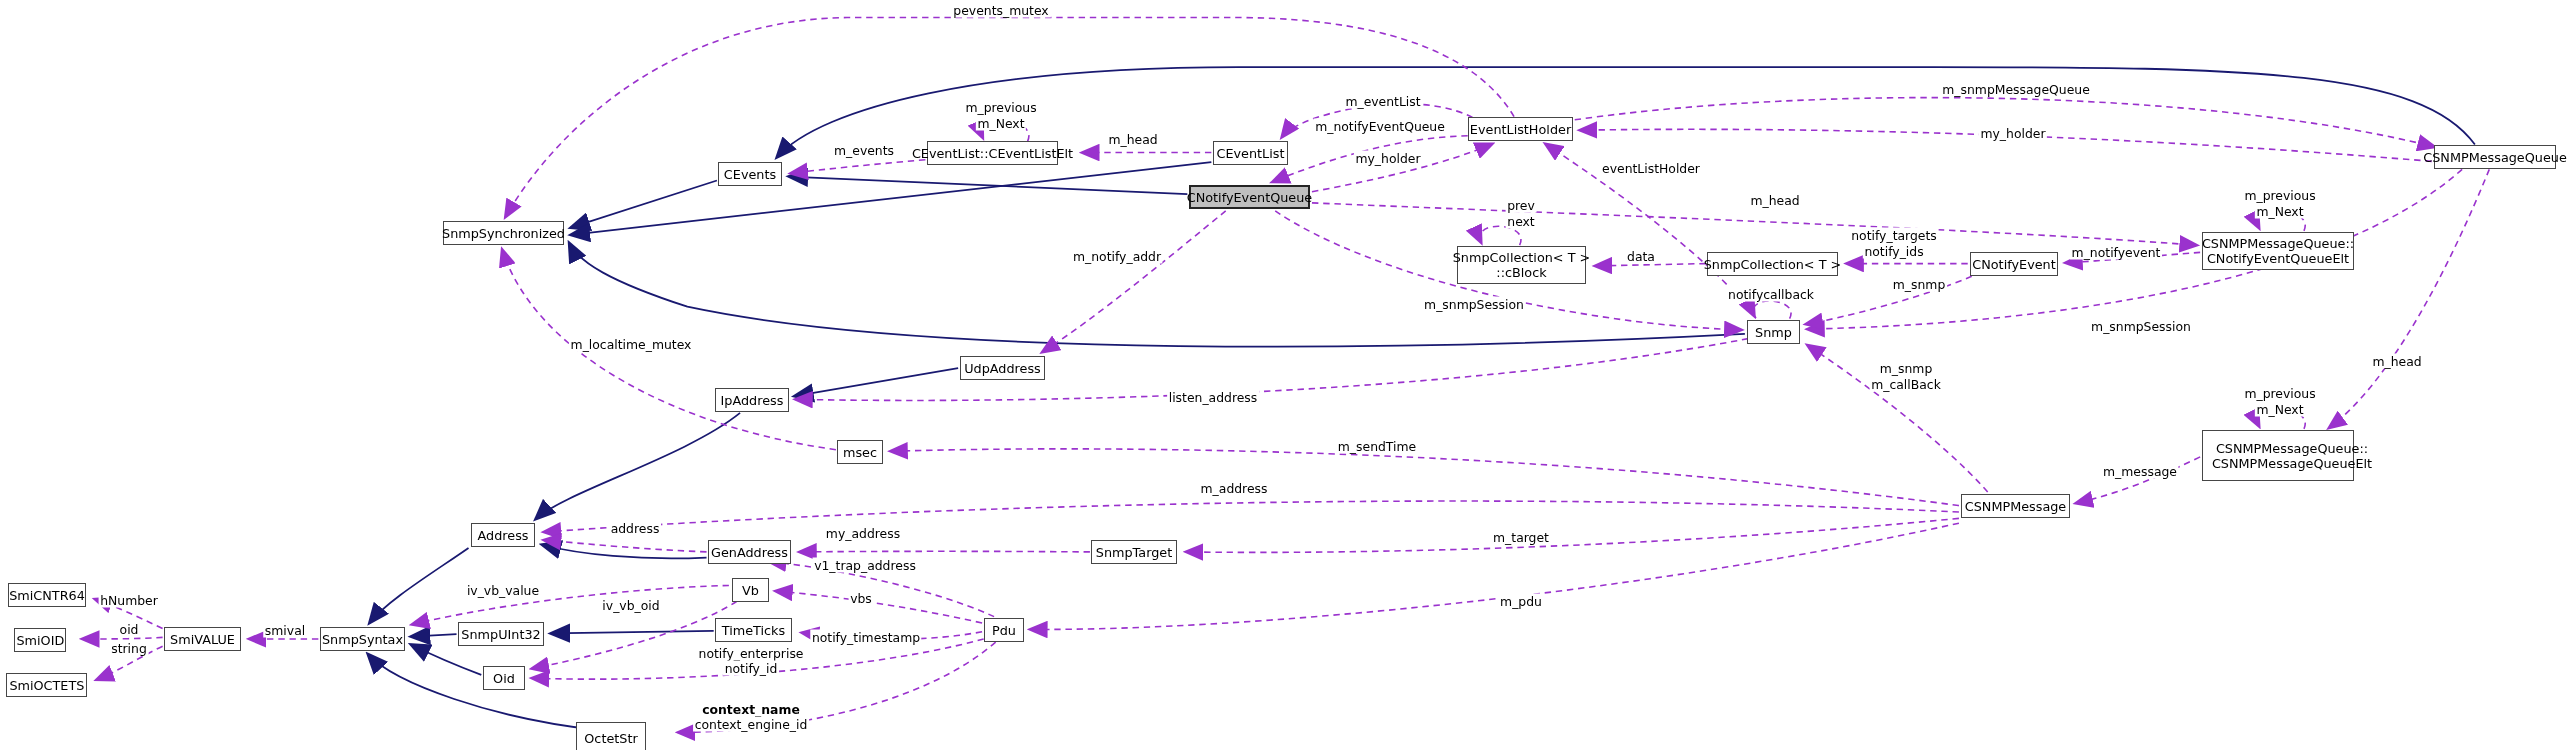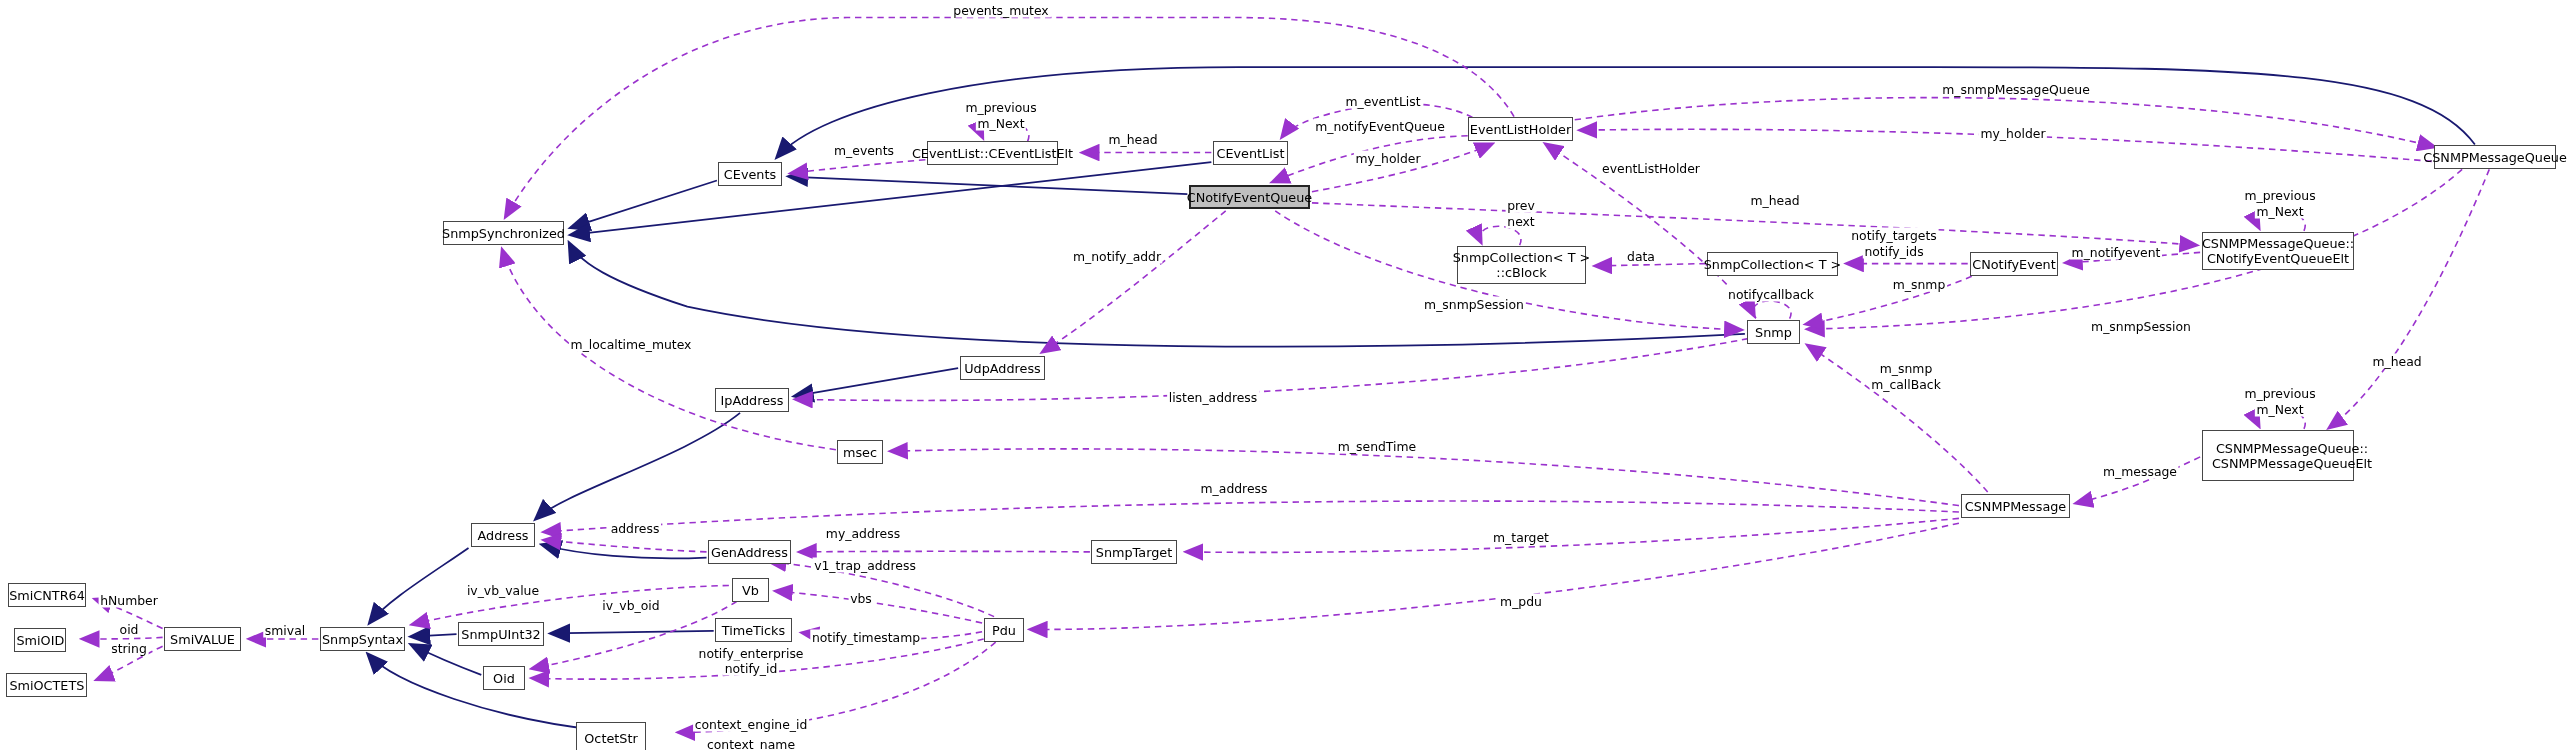--- a/index.html
+++ b/index.html
@@ -223,20 +223,20 @@
     <div class="elabel" style="left: 863px; top: 533px;">my_address</div>
     <div class="elabel" style="left: 865px; top: 565px;">v1_trap_address</div>
     <div class="elabel" style="left: 1521px; top: 537px;">m_target</div>
     <div class="elabel" style="left: 1521px; top: 601px;">m_pdu</div>
     <div class="elabel" style="left: 503px; top: 590px;">iv_vb_value</div>
     <div class="elabel" style="left: 631px; top: 605px;">iv_vb_oid</div>
     <div class="elabel" style="left: 861px; top: 598px;">vbs</div>
     <div class="elabel" style="left: 866px; top: 637px;">notify_timestamp</div>
     <div class="elabel" style="left: 751px; top: 653px;">notify_enterprise</div>
     <div class="elabel" style="left: 751px; top: 668px;">notify_id</div>
-    <div class="elabel" style="left: 751px; top: 744px;">context_name</div>
+    <div class="elabel" style="left: 751px; top: 709px; font-weight: bold;">context_name</div>
     <div class="elabel" style="left: 751px; top: 724px;">context_engine_id</div>
     <div class="elabel" style="left: 129px; top: 600px;">hNumber</div>
     <div class="elabel" style="left: 129px; top: 629px;">oid</div>
     <div class="elabel" style="left: 129px; top: 648px;">string</div>
     <div class="elabel" style="left: 285px; top: 630px;">smival</div>
   </div>
 
 
 </body></html>

